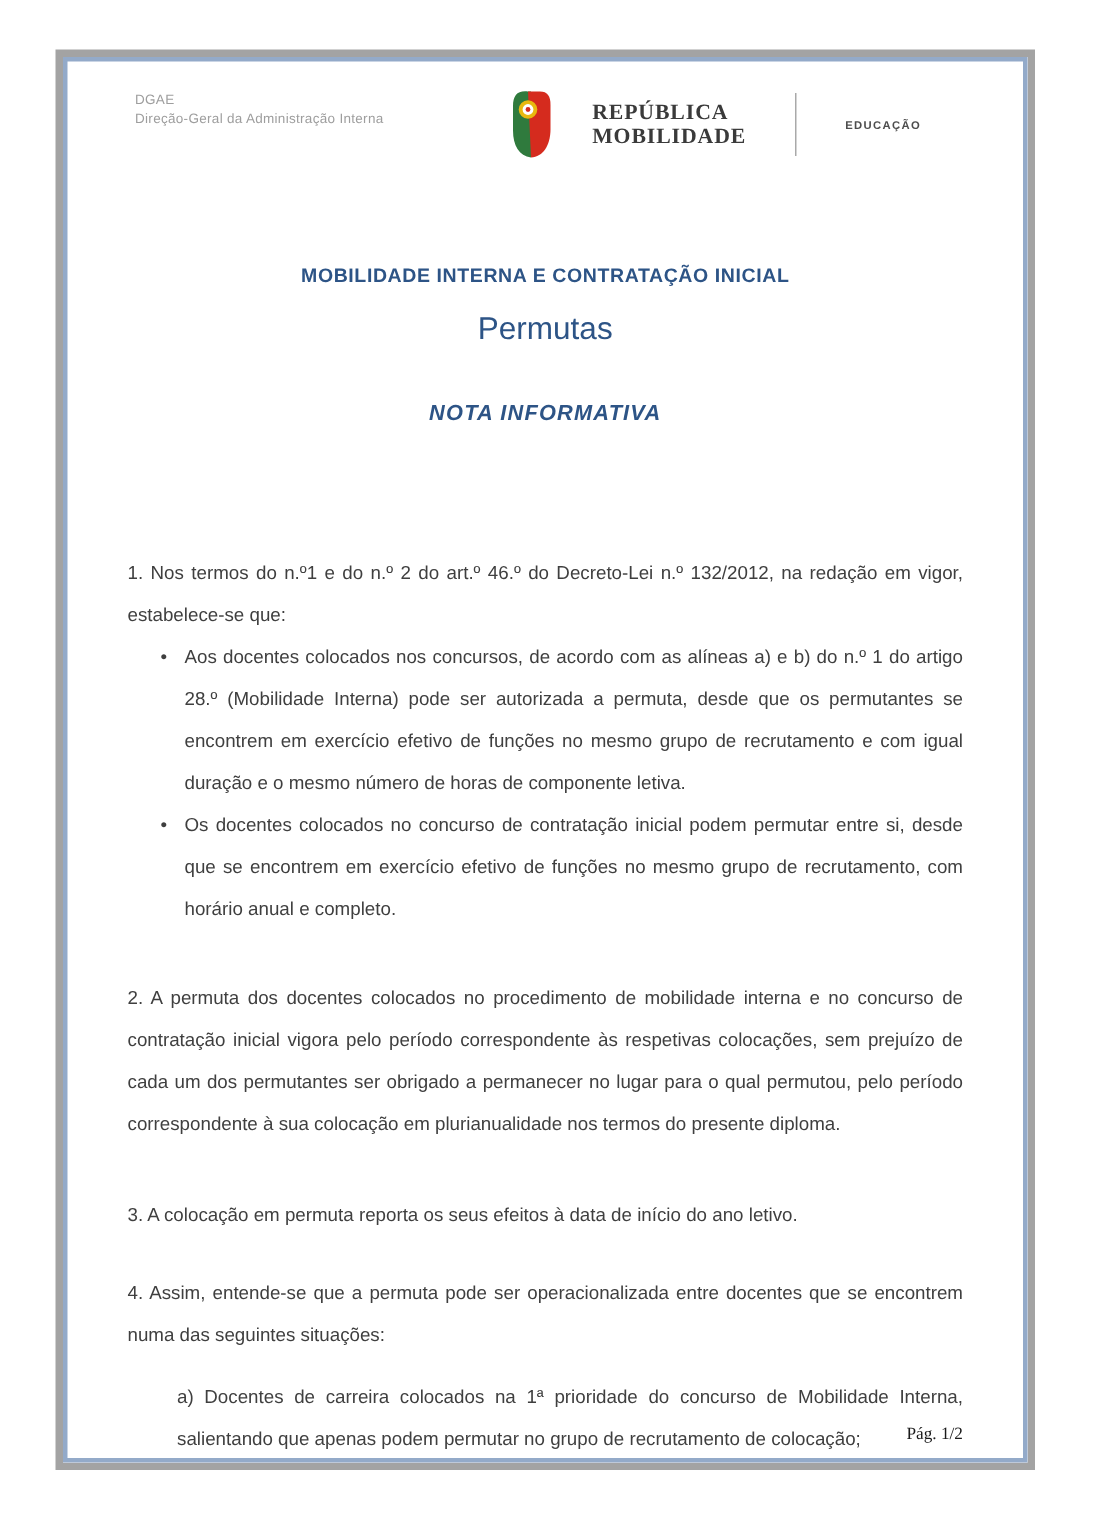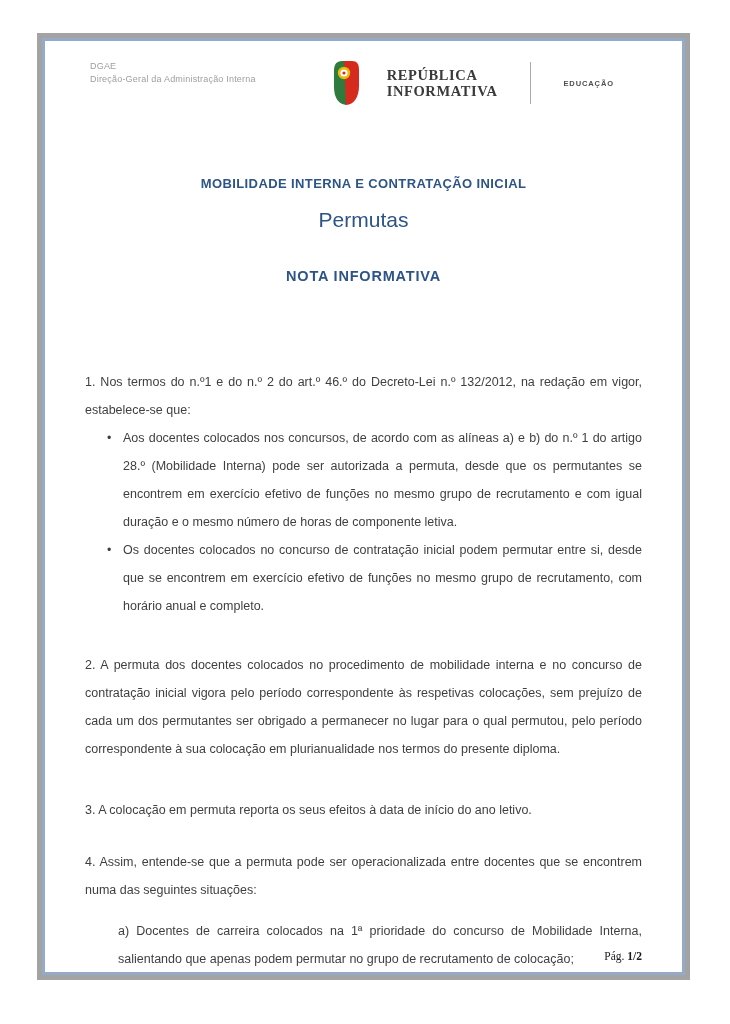--- a/index.html
+++ b/index.html
@@ -81,20 +81,21 @@
     font-weight: normal;
     color: #2d5486;
   }
   .subtitle {
     margin-top: 36px;
     text-align: center;
     font-size: 14.5px;
     font-weight: bold;
     color: #2d5486;
     letter-spacing: 0.8px;
+    font-style: italic;
   }
   
   .body-text {
     font-size: 12.5px;
     line-height: 28px;
     color: #3f3f3f;
     text-align: justify;
   }
   .p1 { margin-top: 84px; }
   .bullet-list { list-style: none; }
@@ -115,21 +116,21 @@
   .lettered { margin-top: 13px; margin-left: 33px; }
   .lettered-item { text-align: justify; }
   
   .footer {
     position: absolute;
     right: 40px; bottom: 10px;
     font-family: "Liberation Serif", serif;
     font-size: 11.5px;
     color: #1a1a1a;
   }
-  .footer .page-number { font-weight: bold; }
+  .footer .page-number { font-weight: normal; }
 </style>
 </head>
 <body>
 
 <div class="frame">
   <div class="frame-inner">
 
     <div class="header">
       <div class="org-block">
         <div>DGAE</div>
@@ -138,21 +139,21 @@
       <div class="logo-block">
         <svg class="flag-icon" viewBox="0 0 27 46" aria-hidden="true">
           <path d="M11,1 C4,0.2 1,3.5 1,11 L1,27 C1,37 5,44 13,45 L13,1 Z" fill="#2f7a3d"></path>
           <path d="M11,1 L19,1 C24,1 26,4 26,10 L26,26 C26,37 21,44.6 13,45 Z" fill="#d52b1e"></path>
           <circle cx="11" cy="13" r="6.2" fill="#e8b90f"></circle>
           <circle cx="11" cy="13" r="3.6" fill="#ffffff"></circle>
           <circle cx="11" cy="13" r="1.6" fill="#d52b1e"></circle>
         </svg>
         <div class="logo-text">
           <div>REPÚBLICA</div>
-          <div>INFORMATIVA</div>
+          <div>MOBILIDADE</div>
         </div>
         <div class="logo-divider"></div>
         <div class="ministry">EDUCAÇÃO</div>
       </div>
     </div>
 
     <div class="supertitle">MOBILIDADE INTERNA E CONTRATAÇÃO INICIAL</div>
     <div class="main-title">Permutas</div>
     <div class="subtitle">NOTA INFORMATIVA</div>
 

